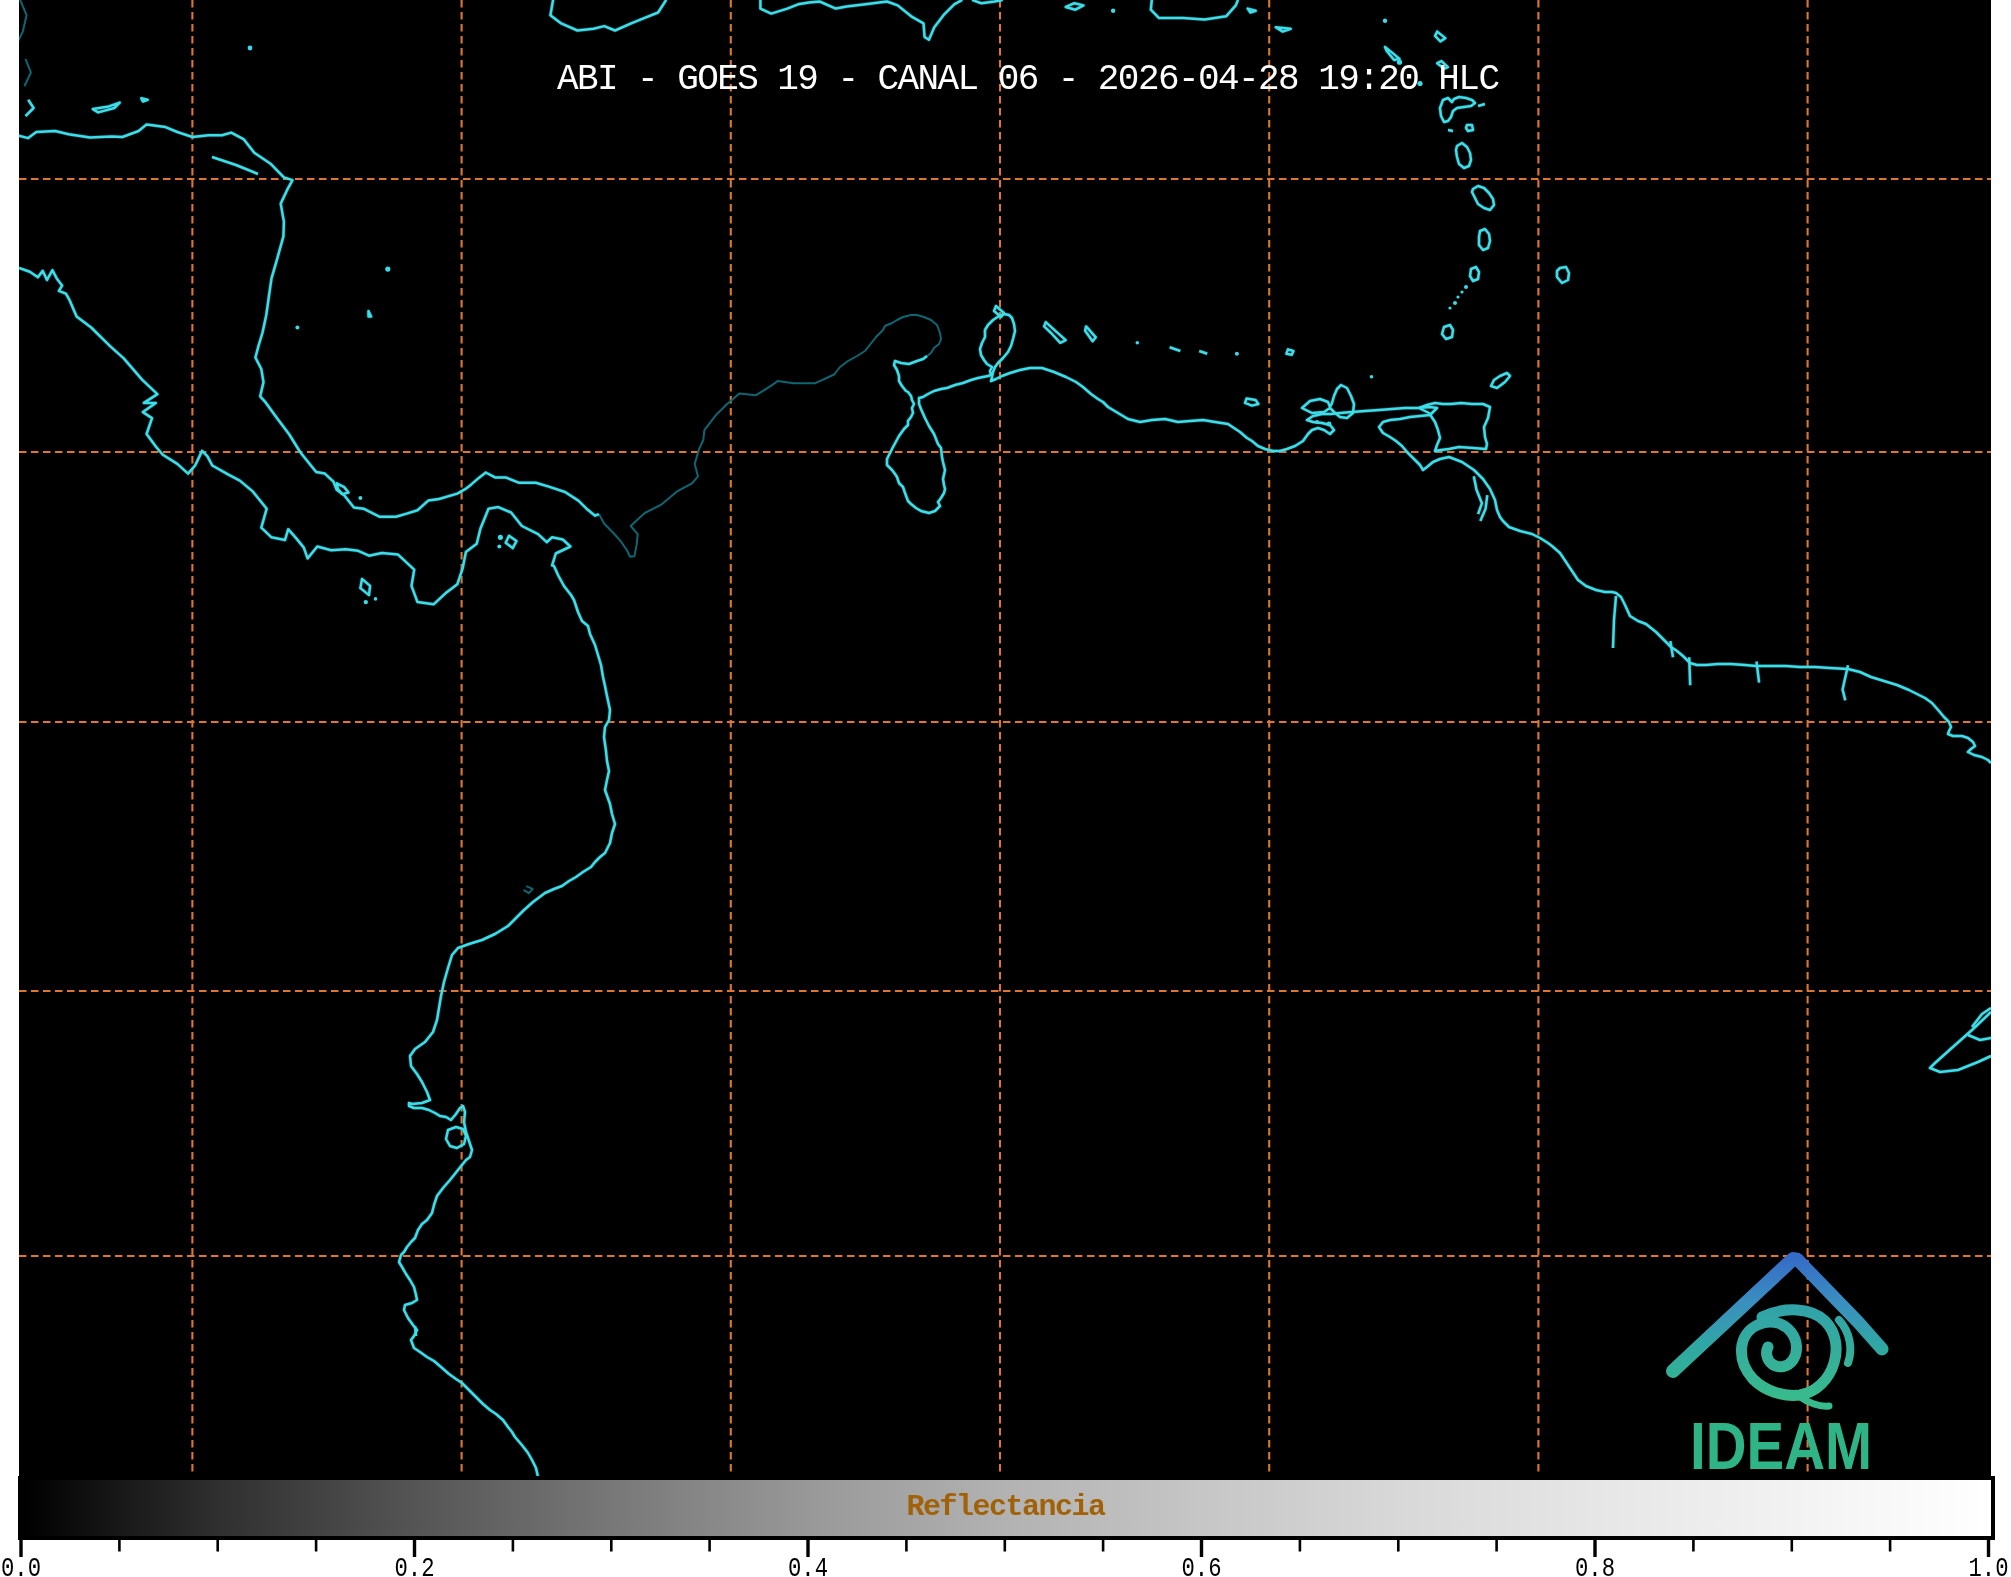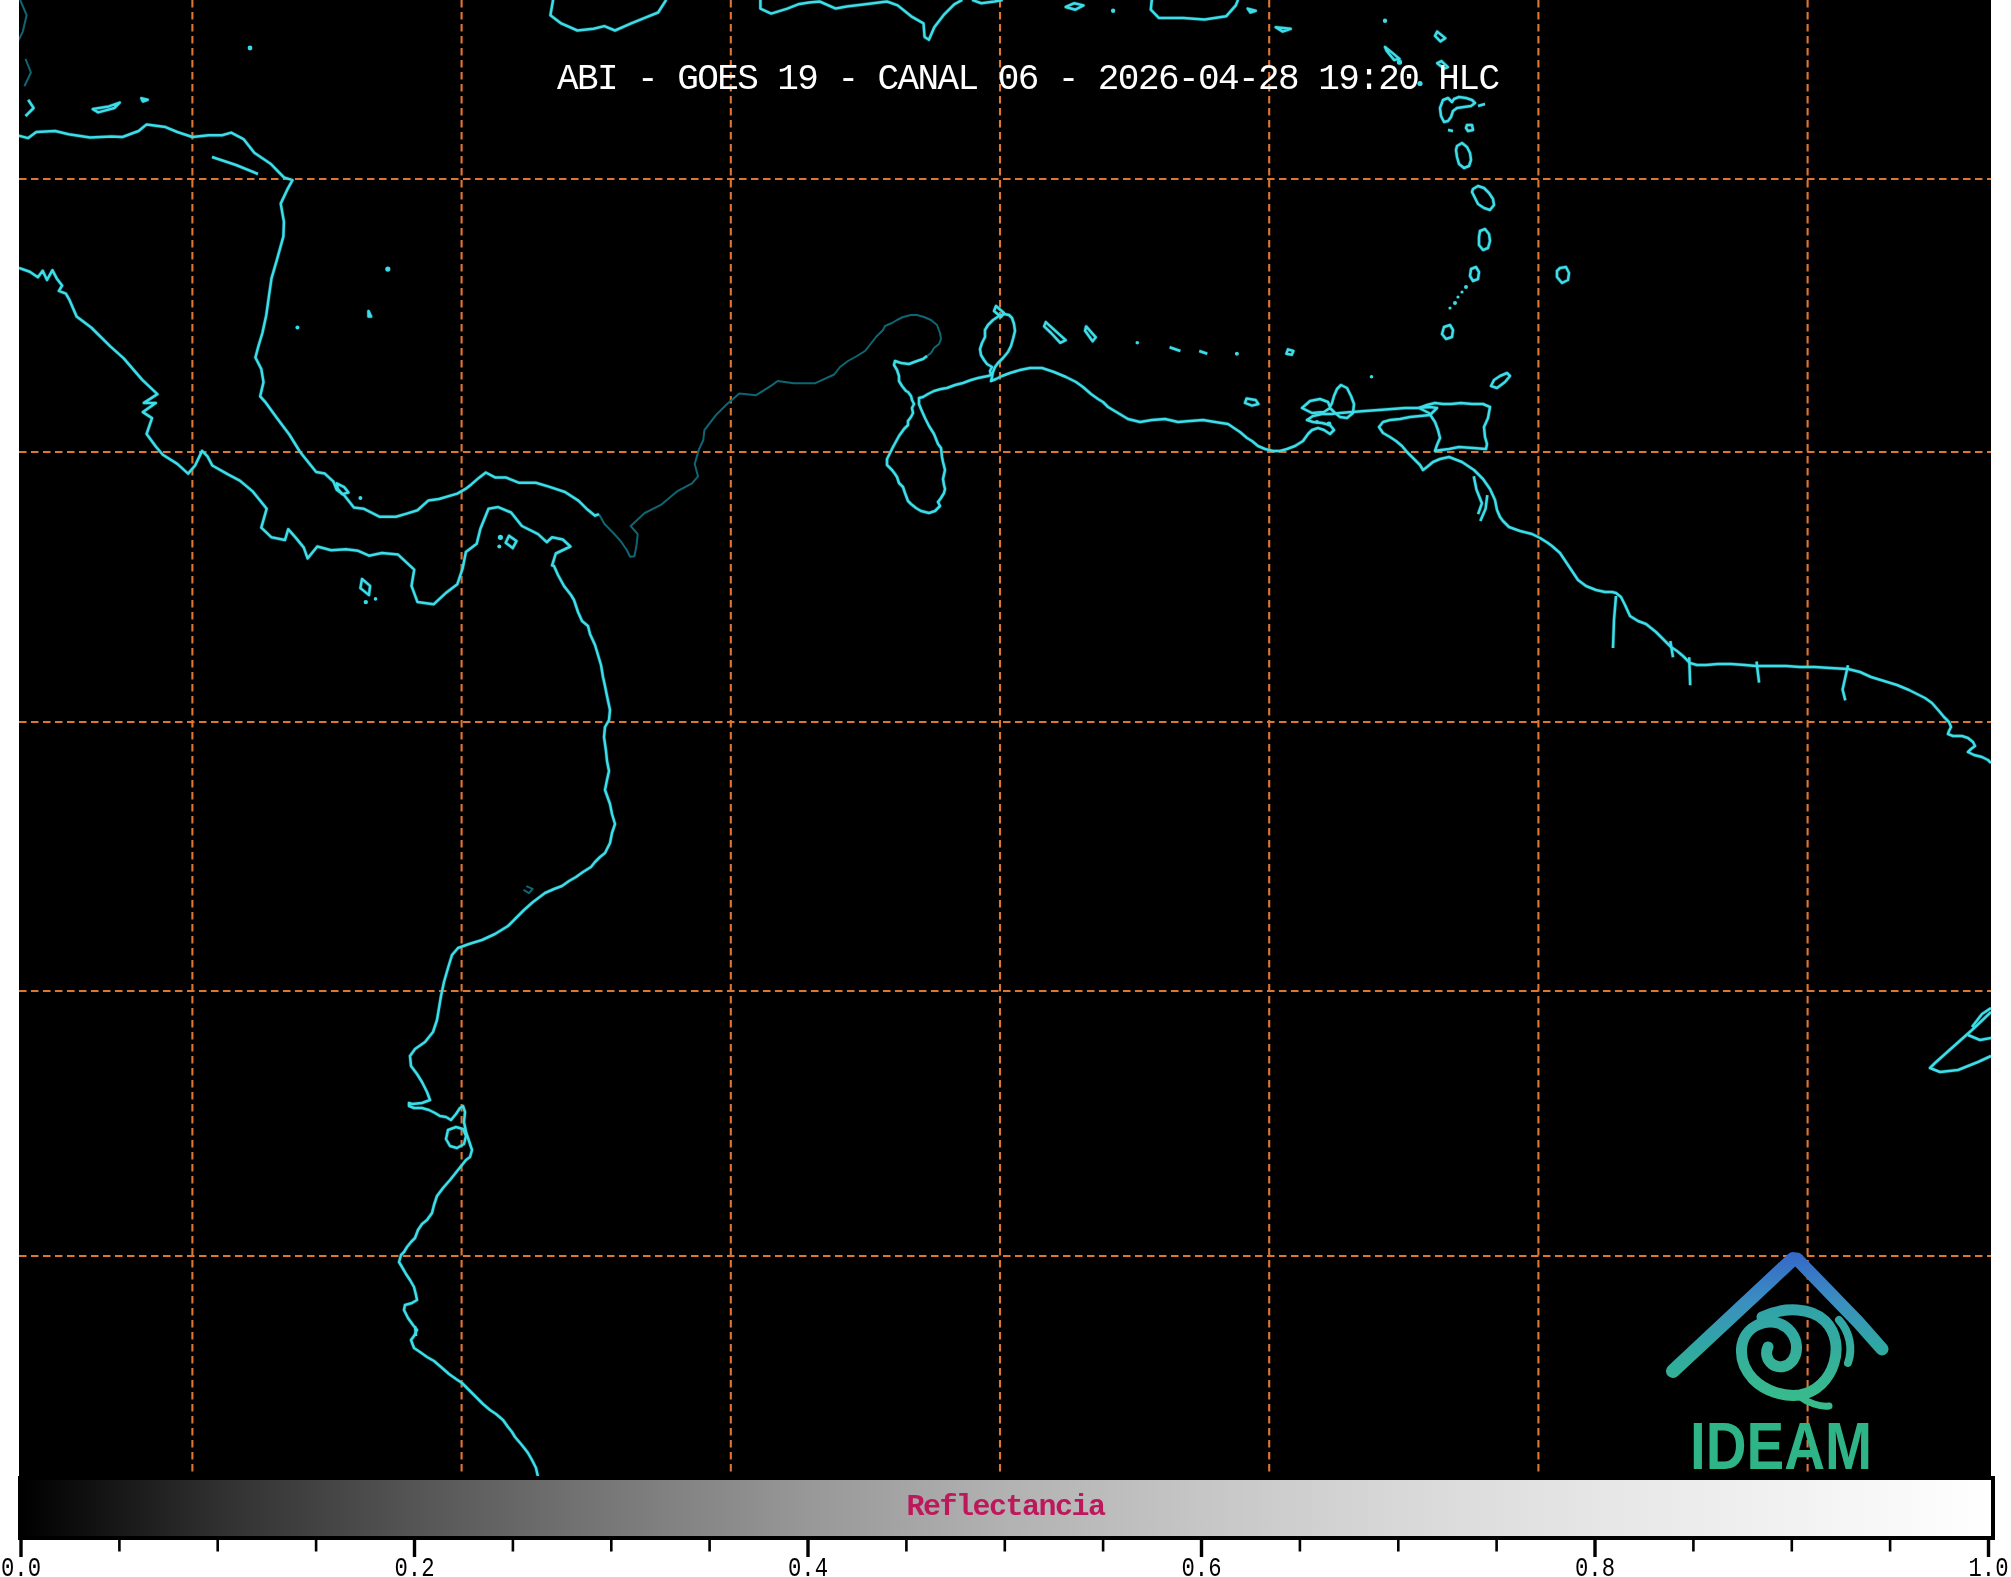--- a/index.html
+++ b/index.html
@@ -1,17 +1,17 @@
 <!DOCTYPE html>
 <html><head><meta charset="utf-8"><style>
 html,body{margin:0;padding:0;background:#fff;width:2011px;height:1577px;overflow:hidden}
 #fig{position:relative;width:1648px;height:1577px;background:#fff;font-family:"Liberation Mono",monospace}
 #map{position:absolute;left:19px;top:0;width:1972px;height:1476px;background:#000}
 #bar{position:absolute;left:17.5px;top:1476px;width:1969px;height:56px;background:linear-gradient(to right,#000 0%,#181818 5%,#303030 10%,#555 20%,#787878 30%,#989898 40%,#b2b2b2 50%,#c6c6c6 60%,#d8d8d8 70%,#e6e6e6 80%,#f2f2f2 90%,#fff 100%);border:4px solid #000}
-#blab{position:absolute;left:0;top:1490px;width:2011px;text-align:center;font-weight:bold;font-size:30px;letter-spacing:-1.5px;color:#be185d}
+#blab{position:absolute;left:0;top:1490px;width:2011px;text-align:center;font-weight:bold;font-size:30px;letter-spacing:-1.5px;color:#a16207}
 svg{position:absolute;left:0;top:0}
 </style></head><body>
 <div id="fig">
 <div id="map"></div>
 <div id="bar"></div>
 <svg width="2011" height="1577" viewBox="0 0 2011 1577">
  <g clip-path="url(#mapclip)">
  <defs>
           <clipPath id="mapclip">
             <rect x="19" y="0" width="1972" height="1476"></rect>

